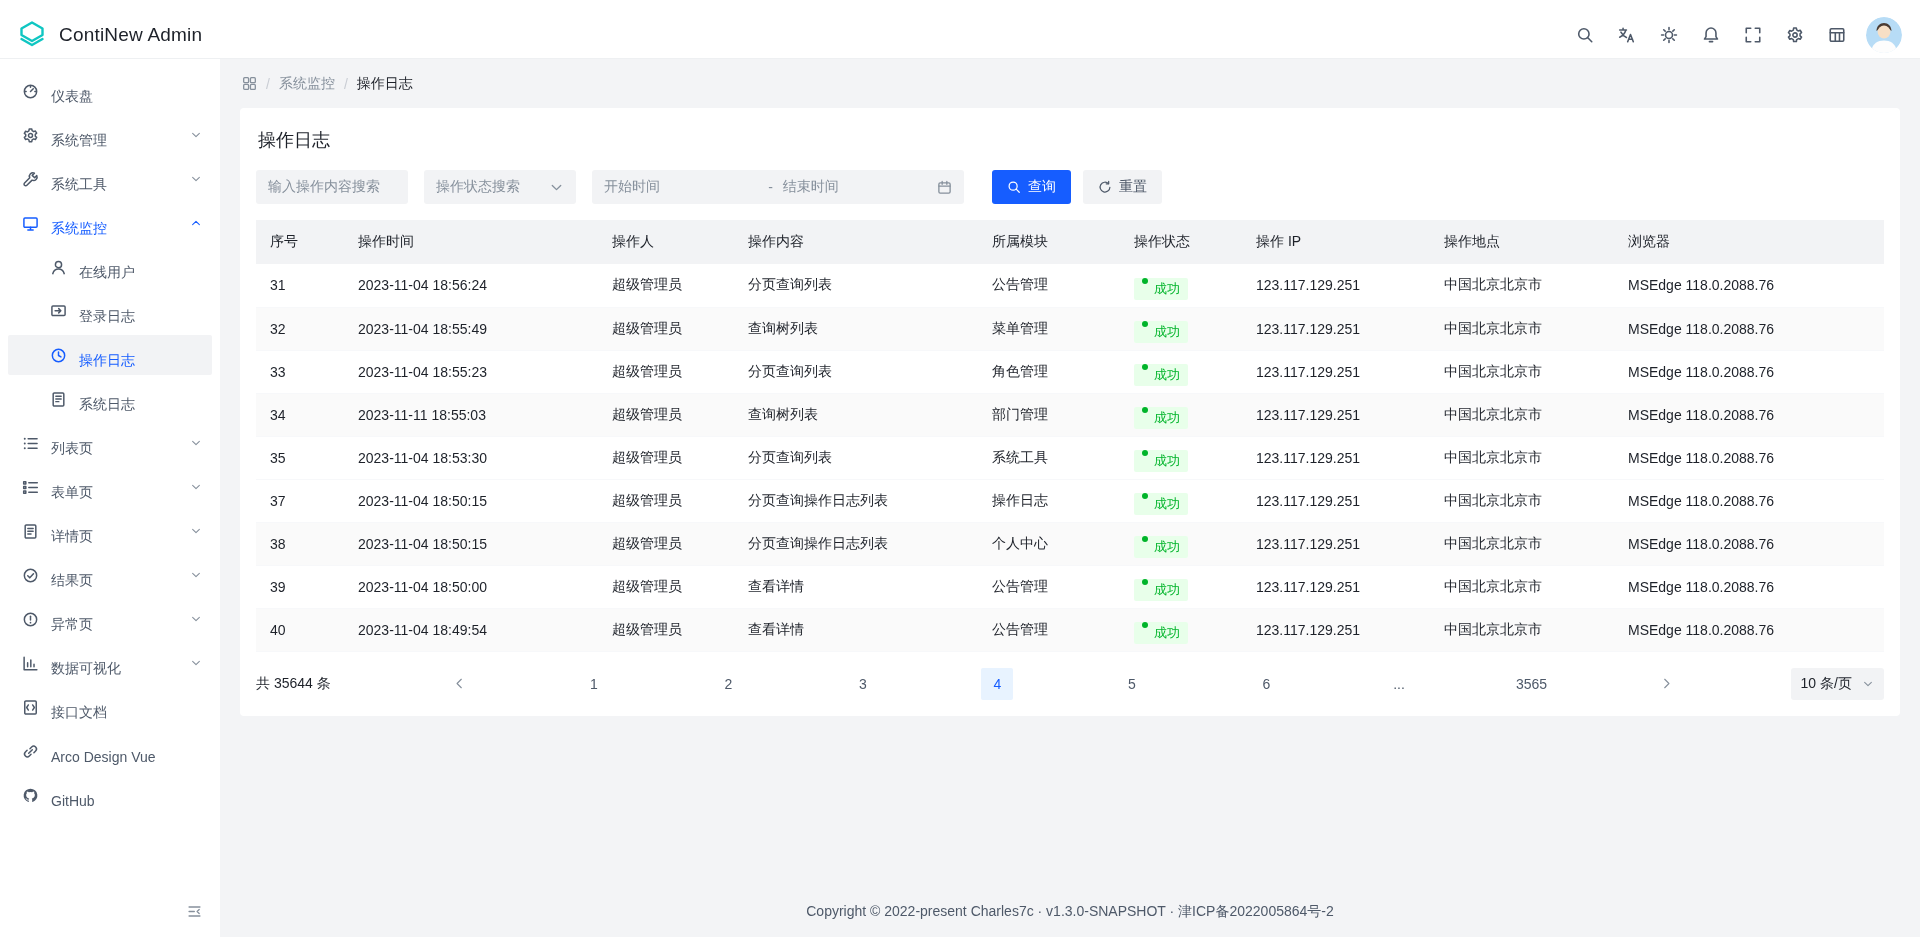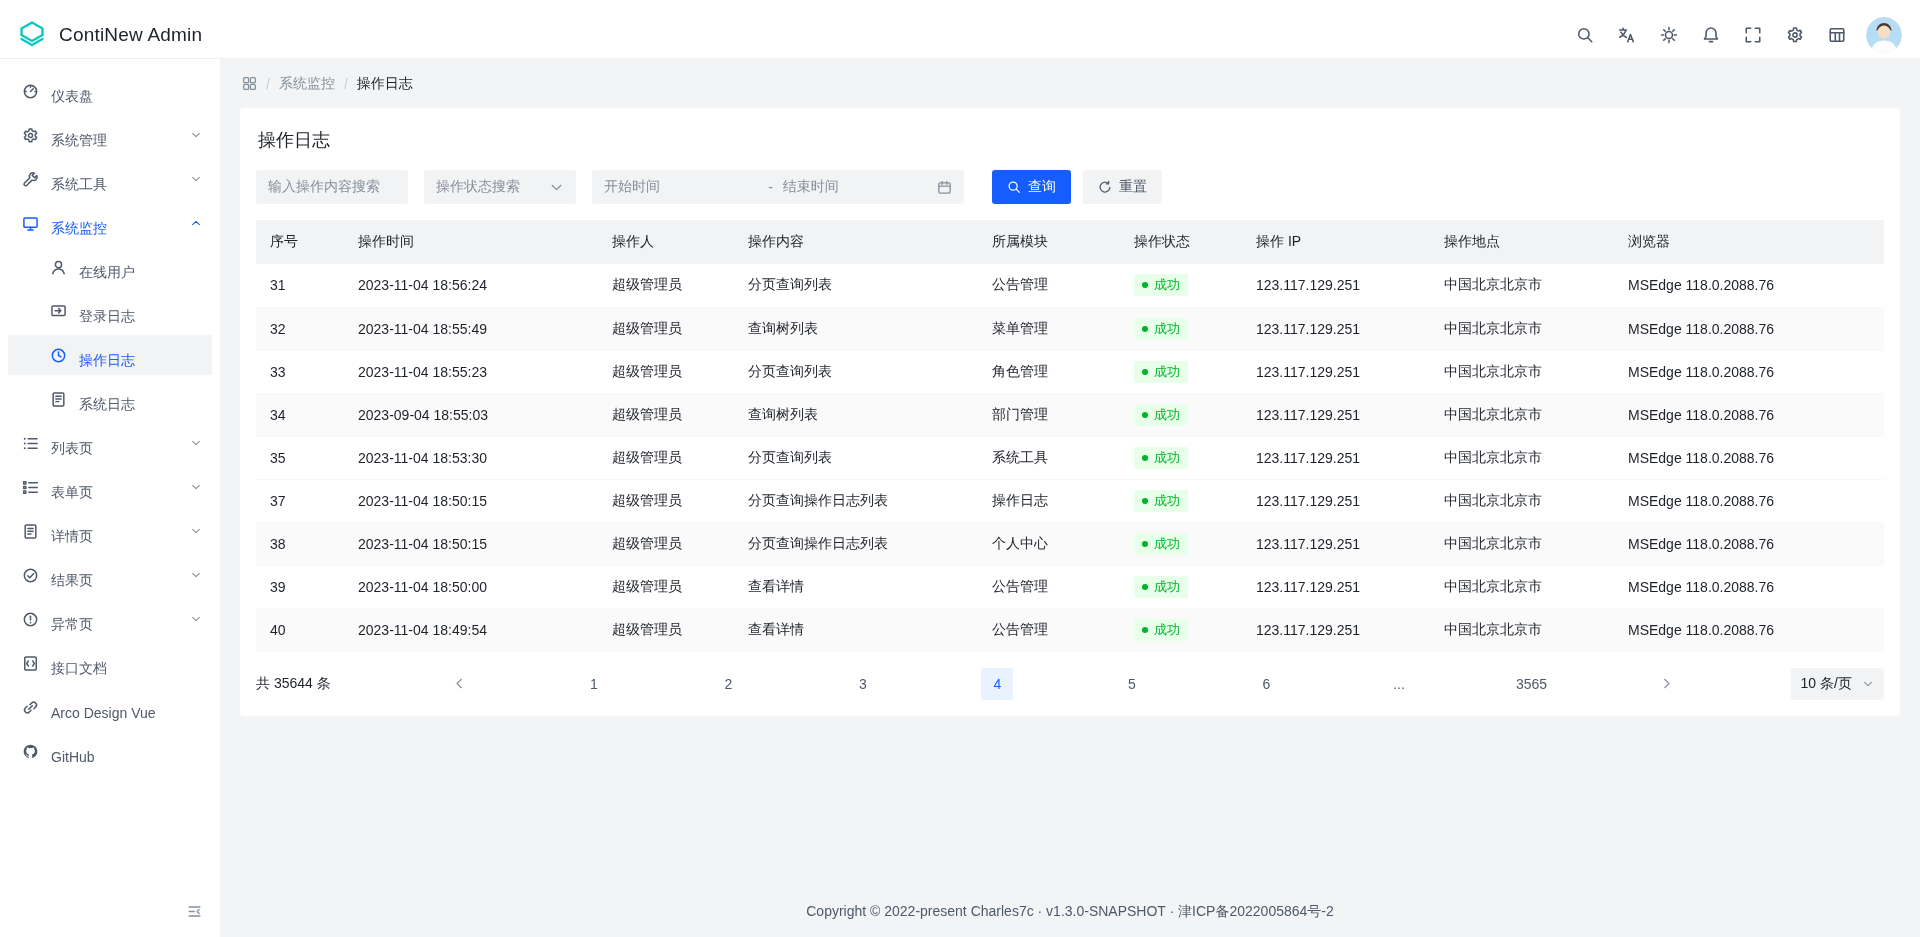--- a/index.html
+++ b/index.html
@@ -71,21 +71,21 @@
   .log-table td{height:43px;padding:0 14px;color:var(--text-1);border-bottom:1px solid #f7f8fa;white-space:nowrap;overflow:hidden;}
   .log-table tbody tr.striped{background:#fafafa;}
   .log-table th:nth-child(1){width:88px;}
   .log-table th:nth-child(2){width:254px;}
   .log-table th:nth-child(3){width:136px;}
   .log-table th:nth-child(4){width:244px;}
   .log-table th:nth-child(5){width:142px;}
   .log-table th:nth-child(6){width:122px;}
   .log-table th:nth-child(7){width:188px;}
   .log-table th:nth-child(8){width:184px;}
-  .badge{display:inline-flex;align-items:center;gap:6px;background:#e8ffea;color:var(--success);font-size:13px;line-height:22px;padding:0 8px;border-radius:2px;}
+  .badge{display:inline-flex;align-items:flex-start;gap:6px;background:#e8ffea;color:var(--success);font-size:13px;line-height:22px;padding:0 8px;border-radius:2px;}
   .dot{width:6px;height:6px;border-radius:50%;background:var(--success);flex:none;}
 
   
   .pagination{display:flex;align-items:center;justify-content:space-between;gap:6px;margin-top:16px;color:var(--text-1);}
   .pg-total{font-size:14px;margin-right:10px;}
   .pg-btn{min-width:32px;height:32px;border:none;background:transparent;border-radius:2px;font-size:14px;color:var(--text-2);cursor:pointer;display:flex;align-items:center;justify-content:center;font-family:inherit;}
   .pg-btn.nav{color:var(--text-3);}
   .pg-btn.nav .ic{width:13px;height:13px;}
   .pg-btn.active{background:#e8f3ff;color:var(--accent);font-weight:500;}
   .pg-ellipsis{width:28px;text-align:center;color:var(--text-2);cursor:pointer;}
@@ -326,20 +326,34 @@
         </div>
         <div class="menu-item">
           <span>
             <svg class="ic" viewBox="0 0 16 16" fill="none" stroke="currentColor" stroke-width="1.4" stroke-linecap="round" stroke-linejoin="round">
               <circle cx="8" cy="8" r="5.8"></circle>
               <path d="M8 4.9v3.6"></path>
               <circle cx="8" cy="11" r=".8" fill="currentColor" stroke="none"></circle>
             </svg>
           </span>
           <span class="mi-label">异常页</span>
+          <span class="chev">
+            <svg class="ic" viewBox="0 0 16 16" fill="none" stroke="currentColor" stroke-width="1.4" stroke-linecap="round" stroke-linejoin="round">
+              <path d="M3.5 5.8L8 10.3l4.5-4.5"></path>
+            </svg>
+          </span>
+        </div>
+        <div class="menu-item">
+          <span>
+            <svg class="ic" viewBox="0 0 16 16" fill="none" stroke="currentColor" stroke-width="1.4" stroke-linecap="round" stroke-linejoin="round">
+              <path d="M2 2.2v11.6h12"></path>
+              <path d="M5.3 11V7.2M8.3 11V4.6M11.3 11V8.6"></path>
+            </svg>
+          </span>
+          <span class="mi-label">数据可视化</span>
           <span class="chev">
             <svg class="ic" viewBox="0 0 16 16" fill="none" stroke="currentColor" stroke-width="1.4" stroke-linecap="round" stroke-linejoin="round">
               <path d="M3.5 5.8L8 10.3l4.5-4.5"></path>
             </svg>
           </span>
         </div>
         <div class="menu-item">
           <span>
             <svg class="ic" viewBox="0 0 16 16" fill="none" stroke="currentColor" stroke-width="1.4" stroke-linecap="round" stroke-linejoin="round">
               <rect x="2.6" y="1.8" width="10.8" height="12.4" rx="1"></rect>
@@ -480,21 +494,21 @@
               <td>超级管理员</td>
               <td>分页查询列表</td>
               <td>角色管理</td>
               <td><span class="badge"><span class="dot"></span>成功</span></td>
               <td>123.117.129.251</td>
               <td>中国北京北京市</td>
               <td>MSEdge 118.0.2088.76</td>
             </tr>
             <tr class="striped">
               <td>34</td>
-              <td>2023-09-04 18:55:03</td>
+              <td>2023-11-11 18:55:03</td>
               <td>超级管理员</td>
               <td>查询树列表</td>
               <td>部门管理</td>
               <td><span class="badge"><span class="dot"></span>成功</span></td>
               <td>123.117.129.251</td>
               <td>中国北京北京市</td>
               <td>MSEdge 118.0.2088.76</td>
             </tr>
             <tr class="">
               <td>35</td>

